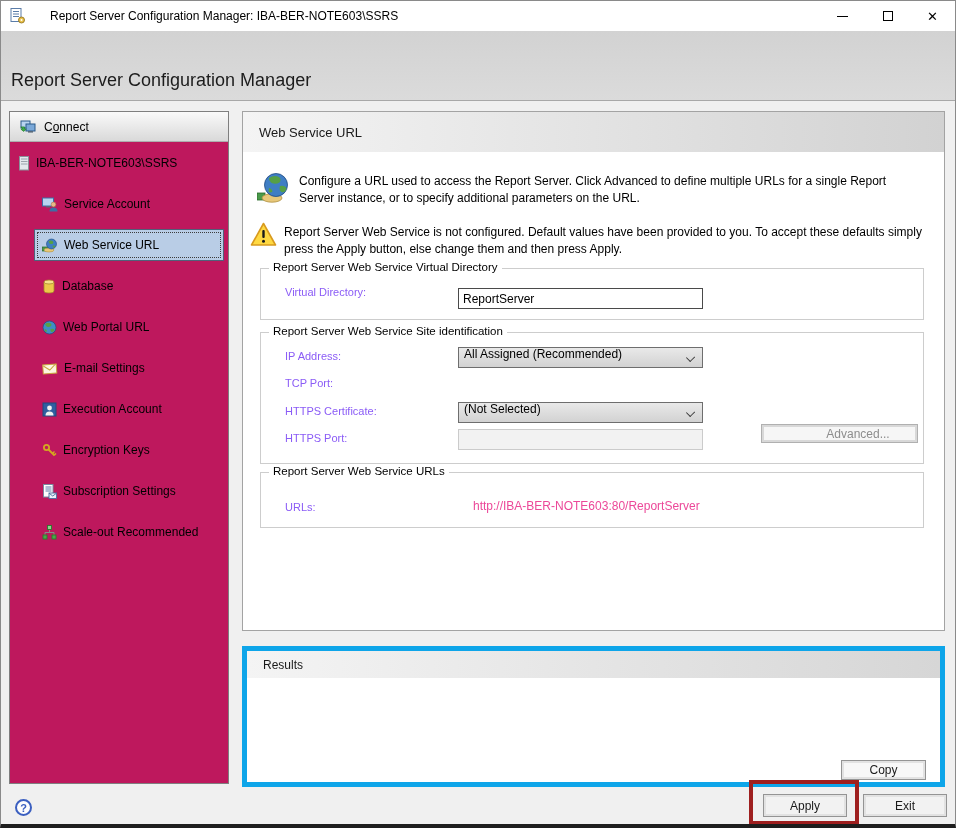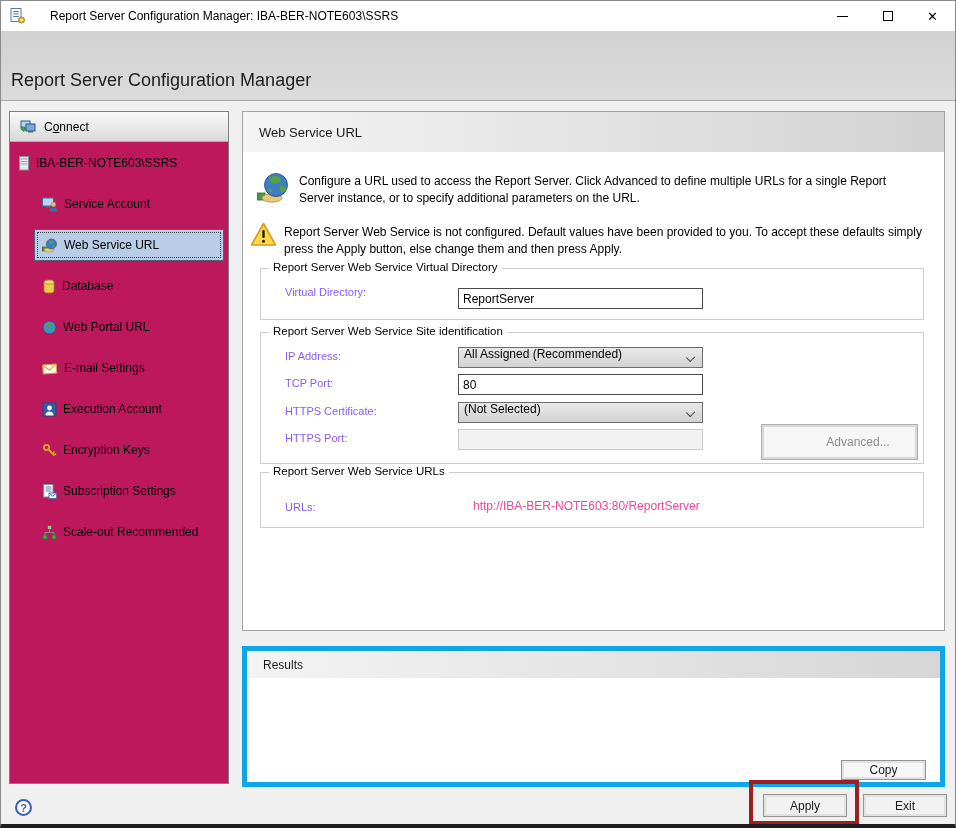--- a/index.html
+++ b/index.html
@@ -113,21 +113,21 @@
     transform:rotate(-45deg) scale(1,0.85);
   }
 
   .btn {
     display:flex; align-items:center; justify-content:center;
     font-family:"Liberation Sans","DejaVu Sans",sans-serif; font-size:12px; color:#1a1a1a;
     background:#f2f2f2; border:1px solid #949494;
     box-shadow:inset 0 0 0 2px #e2e2e2; cursor:pointer;
   }
   .btn-advanced {
-    position:absolute; left:500px; top:91px; width:157px; height:36px;
+    position:absolute; left:500px; top:91px; width:157px; height:19px;
     color:#8d8d8d; border:1px solid #b0b0b0; box-shadow:inset 0 0 0 2px #d8d8d8; background:#f6f6f6;padding-left:37px;
   }
   .url-text { position:absolute; left:212px; top:26px; font-size:12px; color:#ec4899; white-space:nowrap; }
 
   
   .results-panel {
     position:absolute; left:241px; top:645px; width:703px; height:141px;
     background:#ffffff; border:5px solid #0ea5e9;
   }
   .results-header {
@@ -330,21 +330,20 @@
     <div class="groupbox gb2">
       <span class="gb-legend">Report Server Web Service Site identification</span>
 
       <span class="fld-label" style="top:17px">IP Address:</span>
       <div class="combo" style="top:14px">
         <span class="combo-value">All Assigned (Recommended)</span>
         <span class="chev"></span>
       </div>
 
       <span class="fld-label" style="top:44px">TCP Port:</span>
-      <input class="txt-input" style="top: 41px;" type="text" value="80">
 
       <span class="fld-label" style="top:72px">HTTPS Certificate:</span>
       <div class="combo" style="top:69px">
         <span class="combo-value">(Not Selected)</span>
         <span class="chev"></span>
       </div>
 
       <span class="fld-label" style="top:99px">HTTPS Port:</span>
       <input class="txt-input" style="top: 96px;" type="text" disabled="" value="">
 

